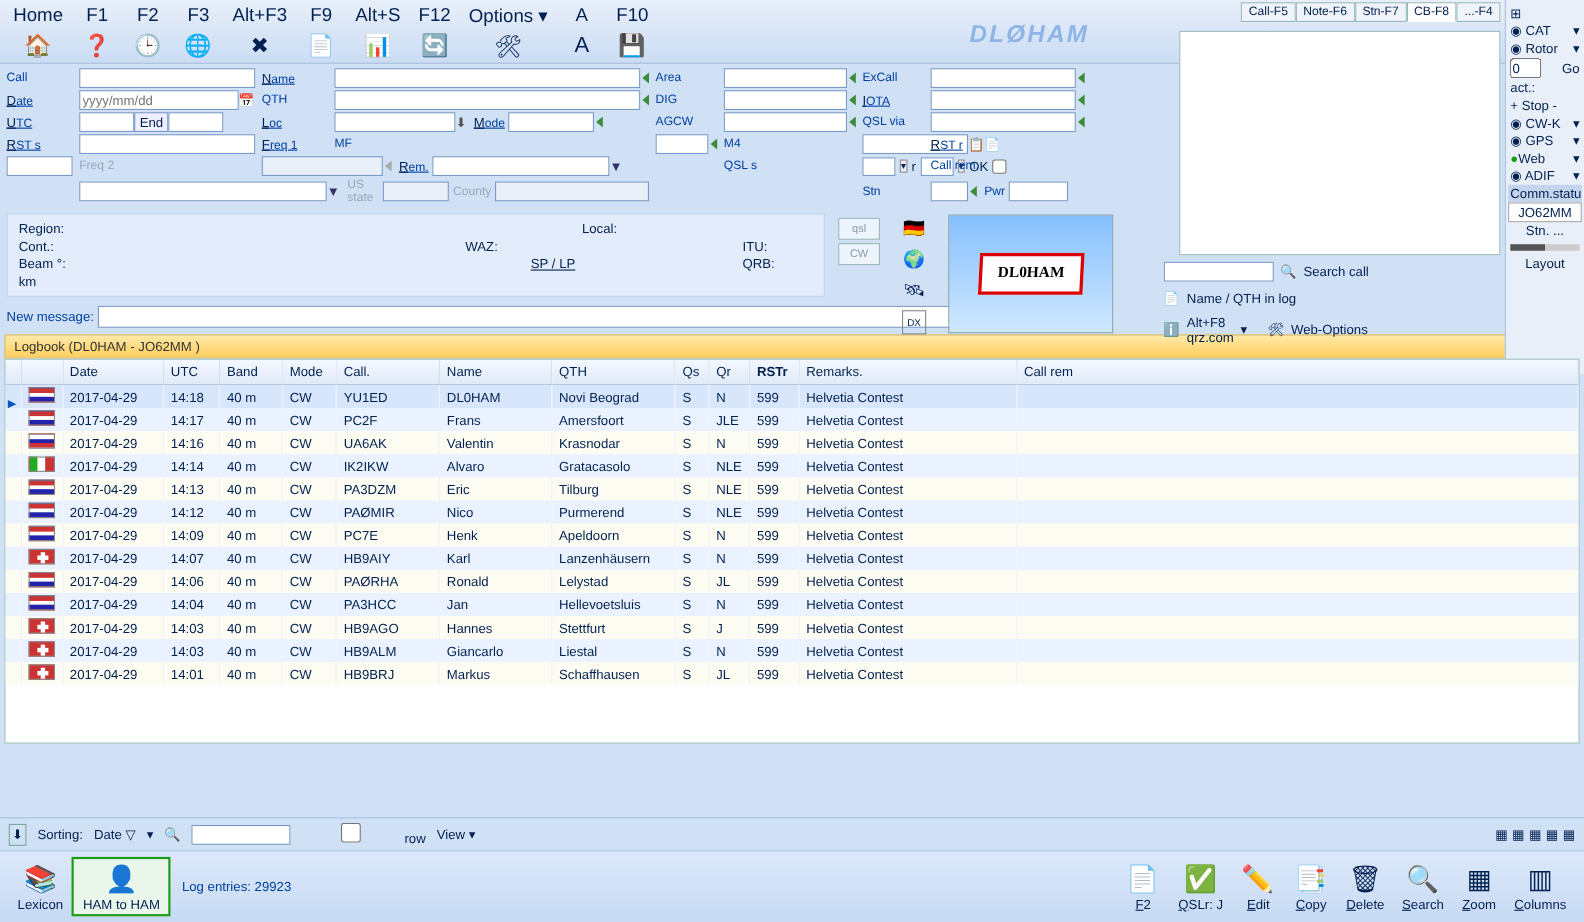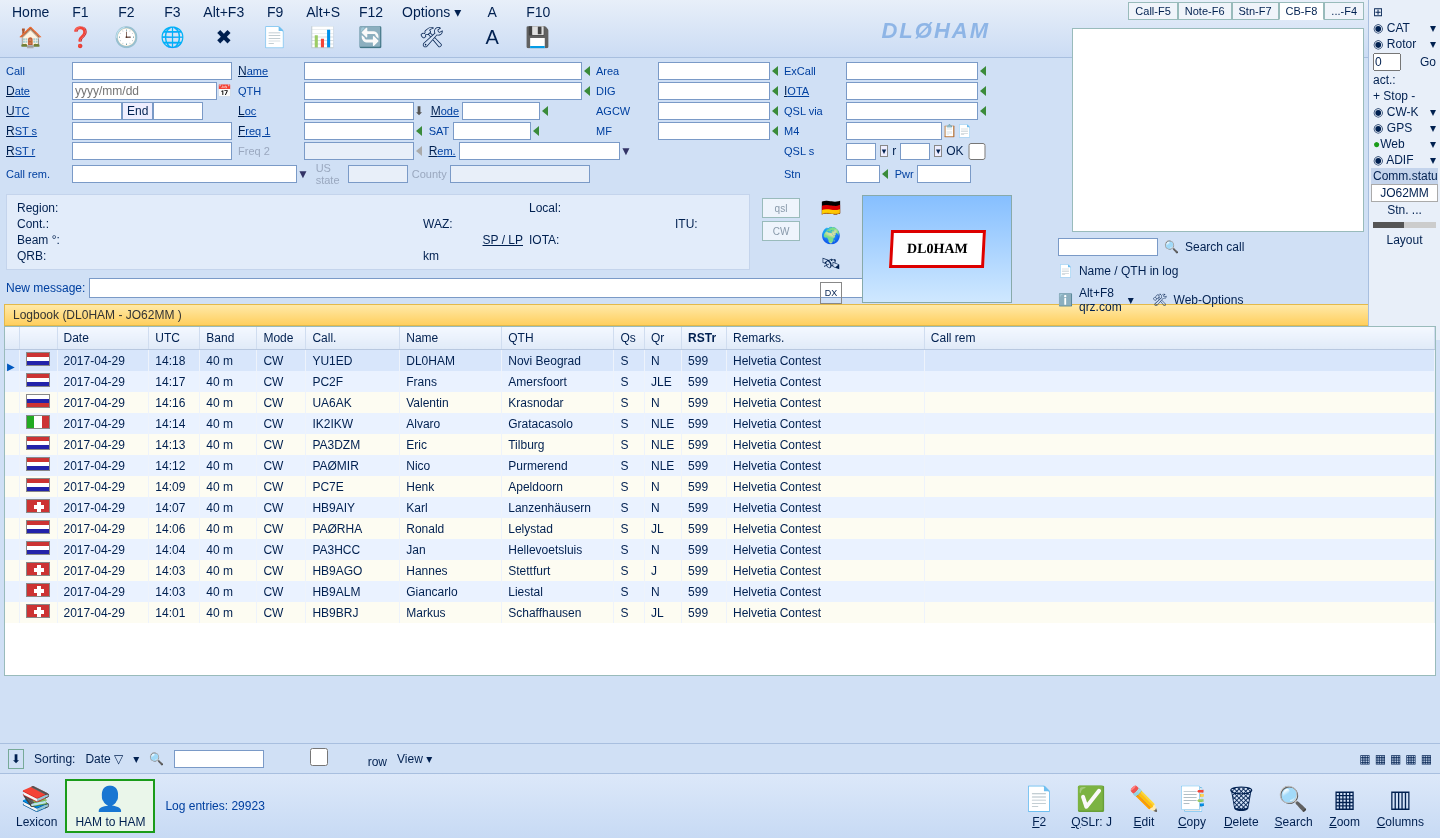--- a/index.html
+++ b/index.html
@@ -1,19 +1,19 @@
 <!DOCTYPE html>
 <html><head>
 <meta charset="utf-8">
 <style>
 *{box-sizing:border-box;margin:0;padding:0;font-family:Tahoma,Arial,sans-serif;font-size:12px;color:#002050}
 body{background:#d0e0f5;width:1440px;height:838px;position:relative;overflow:hidden}
 .toolbar{background:linear-gradient(#e8eff9,#cbdcf4);display:flex;align-items:flex-start;padding:2px 4px;height:58px;position:relative;border-bottom:1px solid #a8bfdf}
 .tbtn{display:flex;flex-direction:column;align-items:center;padding:2px 8px;min-width:44px;color:#7a8aa5;cursor:pointer}
-.tbtn .lbl{font-size:14px;margin-bottom:2px}
+.tbtn .lbl{font-size:17px;margin-bottom:2px}
 .tbtn .ico{width:30px;height:30px;border-radius:3px;display:flex;align-items:center;justify-content:center;font-size:20px}
 .brand{position:absolute;right:450px;top:18px;font-size:22px;font-weight:bold;color:#8eb5e6;font-style:italic;letter-spacing:2px}
 .tabs-right{position:absolute;right:76px;top:2px;display:flex;background:#fff}
 .tab{border:1px solid #9bb;padding:2px 6px;font-size:11px;background:#f0f4fa;cursor:pointer}
 .tab.act{background:#fff;border-bottom-color:#fff}
 .side-panel{position:absolute;right:0;top:0;width:72px;height:340px;background:#e8eff9;border-left:1px solid #a8bfdf;padding:4px 2px;font-size:11px}
 .side-panel .row{display:flex;align-items:center;justify-content:space-between;padding:1px 2px}
 .note-area{position:absolute;right:76px;top:28px;width:292px;height:204px;background:#fff;border:1px solid #9bb}
 .form-area{padding:4px 6px;display:grid;grid-template-columns:60px 160px 60px 286px 56px 120px 56px 140px;gap:2px 6px;align-items:center}
 .form-area label{color:#0040a0;font-size:11px}
@@ -230,21 +230,20 @@
     </div>
   <label>QSL via</label>
   <div class="inpw">
       <input style="">
       <span class="tri"></span>
     </div>
 
   <label class="u"><span class="ulet">R</span>ST s</label>
   <input style="">
   <label class="u"><span class="ulet">F</span>req 1</label>
-  <div class="inpw"><input style="width: 110px;"><span class="tri"></span>&nbsp;&nbsp;<label>SAT</label>&nbsp;<input style="width: 78px;"><span class="tri"></span></div>
   <label>MF</label>
   <div class="inpw">
       <input style="">
       <span class="tri"></span>
     </div>
   <label>M4</label>
   <div class="inpw">
       <input style="width: 96px;">
       <span>📋</span>
       <span>📄</span>
@@ -279,21 +278,20 @@
   <span>Region:</span>
     <span></span>
     <span>Local:</span>
     <span></span>
     <span>Cont.:</span>
     <span>WAZ:</span>
     <span></span>
     <span>ITU:</span>
     <span>Beam °:</span>
     <span style="text-align:right;text-decoration:underline">SP / LP</span>
-  <span>IOTA:</span>
     <span></span>
     <span>QRB:</span>
     <span style="text-align:left">km</span>
 </div>
 
 <div class="mini-btns">
   <button>qsl</button>
   <button>CW</button>
 </div>
 <div class="globe-col">

